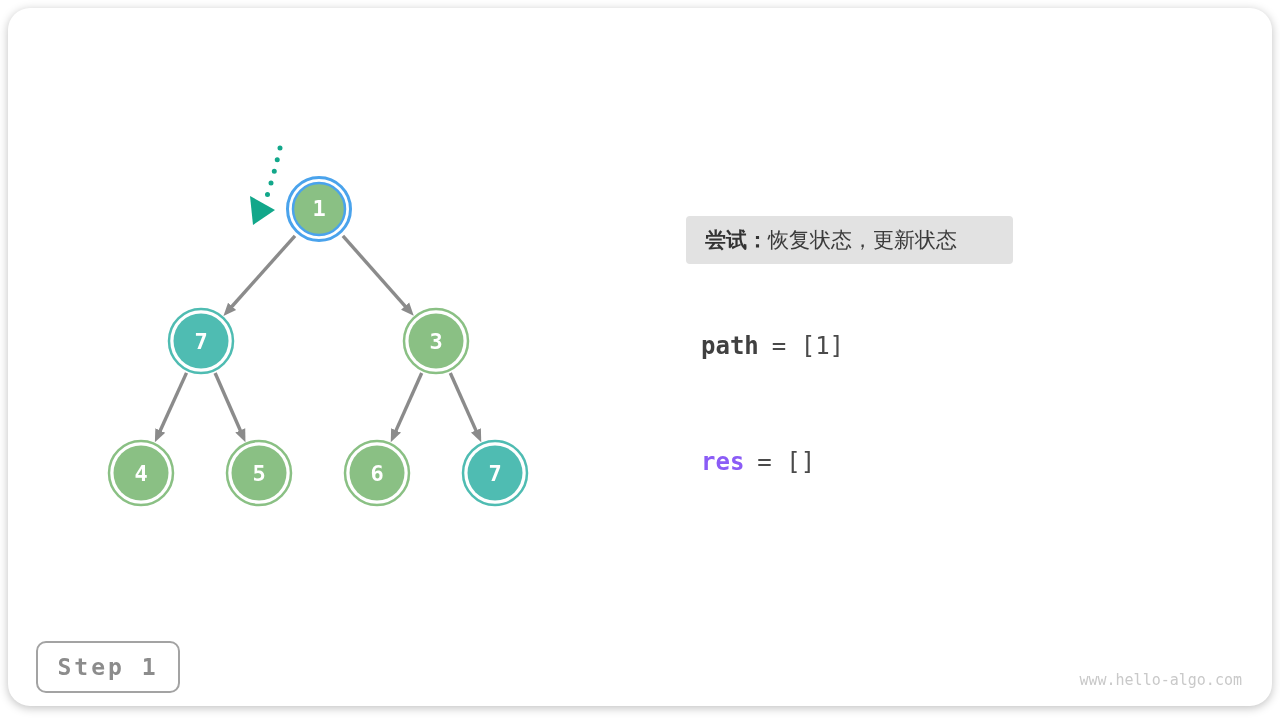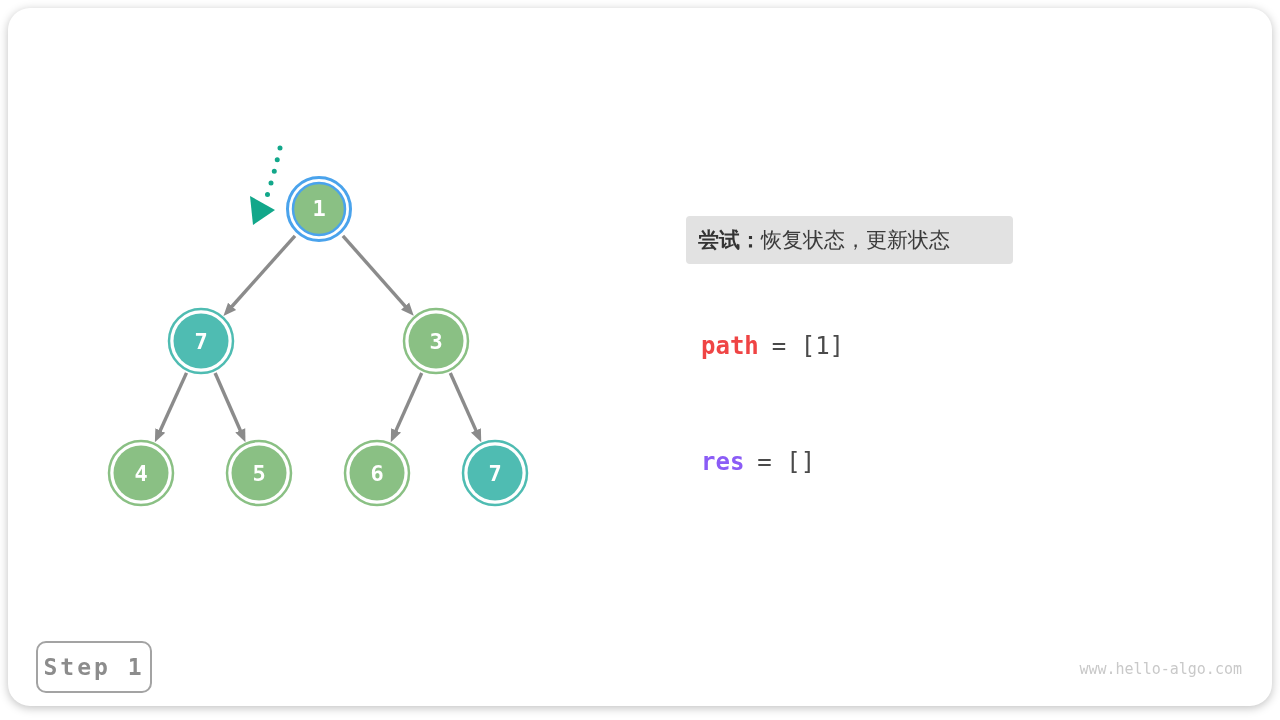--- a/index.html
+++ b/index.html
@@ -6,35 +6,35 @@
   html,body { width:1280px; height:720px; background:#ffffff; overflow:hidden;
               font-family:"Liberation Sans", sans-serif; }
   .card { position:absolute; left:8px; top:8px; width:1264px; height:698px;
           background:#ffffff; border-radius:22px;
           box-shadow:0 2px 10px rgba(0,0,0,0.25); }
   .tree-svg { position:absolute; left:52px; top:112px; }
   .node-text { font-family:"DejaVu Sans Mono", monospace; font-weight:bold;
                fill:#ffffff; font-size:22px; text-anchor:middle; }
   .try-box { position:absolute; left:678px; top:208px; width:327px; height:48px;
              background:#e2e2e2; border-radius:4px; display:flex; align-items:center;
-             padding-left:12px; font-size:21px; color:#3b3b3b; }
+             padding-left:19px; font-size:21px; color:#3b3b3b; }
   .back-line { position:absolute; left:693px; top:272px; font-size:21px; color:#3b3b3b; }
   .anno-label { font-weight:bold; color:#333333; }
   .var-line { position:absolute; left:693px; font-family:"DejaVu Sans Mono", monospace;
               font-size:24px; }
   .var-line.path { top:324px; }
   .var-line.res  { top:440px; }
   .var-name { font-weight:bold; }
   .var-value { color:#4a4a4a; margin-left:13px; }
-  .step-badge { position:absolute; left:28px; bottom:13px; width:116px; height:52px;
+  .step-badge { position:absolute; left:28px; bottom:13px; width:144px; height:52px;
                 border:2px solid #a3a3a3; border-radius:10px; background:#ffffff;
                 display:flex; align-items:center; justify-content:center;
                 font-family:"DejaVu Sans Mono", monospace; font-size:23px;
                 font-weight:bold; color:#8c8c8c; letter-spacing:3px; }
-  .watermark { position:absolute; right:30px; bottom:28px;
+  .watermark { position:absolute; right:30px; bottom:17px;
                font-family:"DejaVu Sans Mono", monospace; font-size:15px; color:#c9c9c9;text-align:right; }
 </style>
 </head>
 <body>
 
 <div class="card">
 
   <svg class="tree-svg" width="520" height="440" viewBox="0 0 520 440">
     <defs>
       <marker id="arrowhead" viewBox="0 0 12 12" refX="1.5" refY="6" markerWidth="13" markerHeight="13" orient="auto" markerUnits="userSpaceOnUse">
@@ -92,21 +92,21 @@
       </g>
   </svg>
 
   <div class="try-box">
     <span class="anno-label">尝试：</span>
       <span>恢复状态，更新状态</span>
   </div>
 
 
   <div class="var-line path">
-    <span class="var-name" style="color: #ef4444;">path</span><span class="var-value">= [1]</span>
+    <span class="var-name" style="color: #404040;">path</span><span class="var-value">= [1]</span>
   </div>
 
   <div class="var-line res">
     <span class="var-name" style="color: #8b5cf6;">res</span><span class="var-value">= []</span>
   </div>
 
   <div class="step-badge">
     <span>Step 1</span>
   </div>
 

